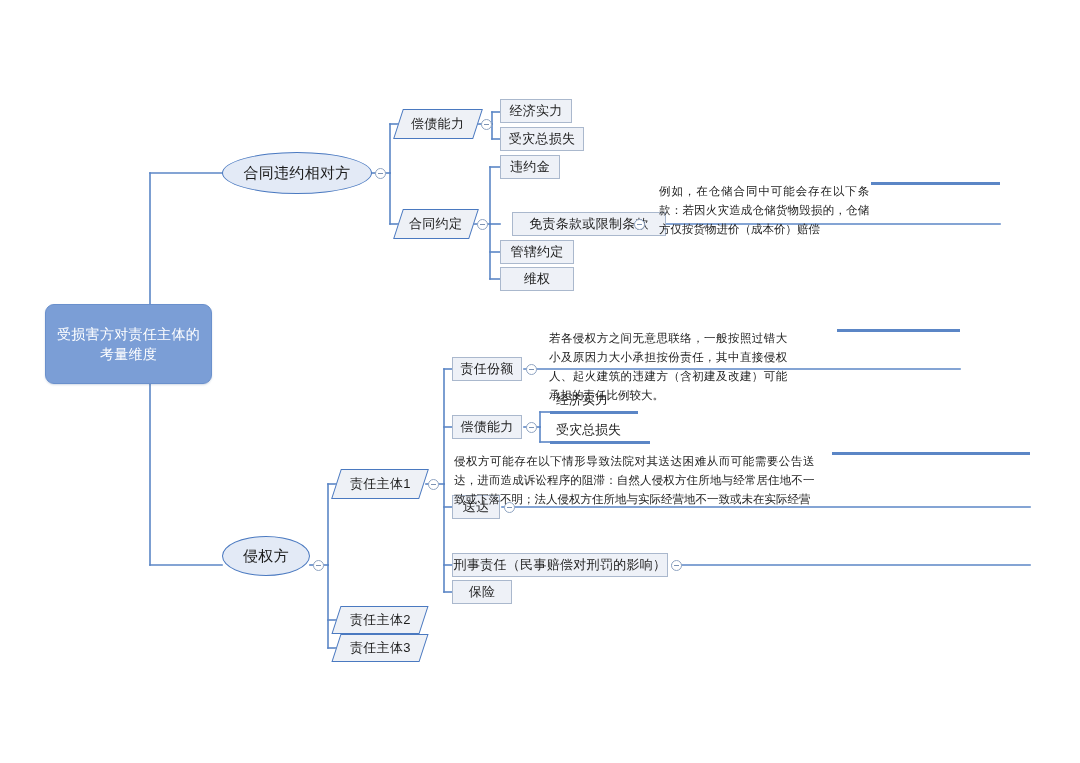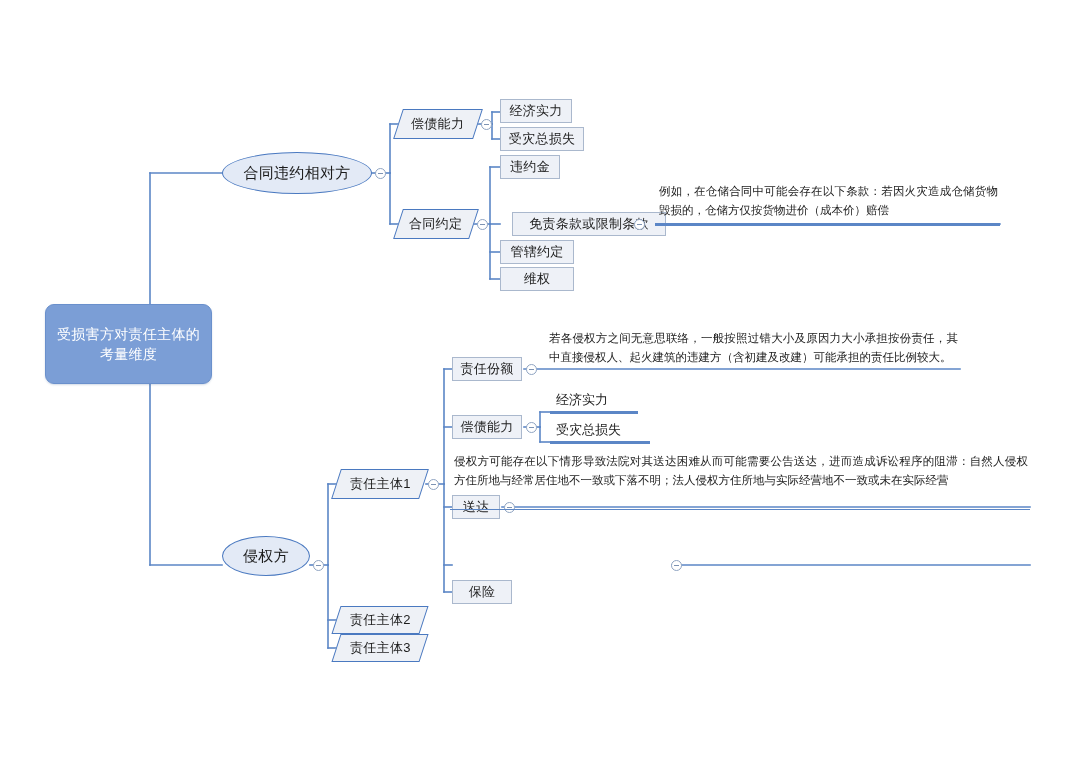--- a/index.html
+++ b/index.html
@@ -94,21 +94,22 @@
     height: 3px;
     background: #5b86c6;
     width: 100%;
   }
 
   
   .anno {
     position: absolute;
     box-sizing: border-box;
     display: flex;
-    flex-direction: column;
+    flex-direction: row;
+    justify-content: flex-end;
   }
   .anno .txt {
     font-size: 11.5px;
     line-height: 1.65;
     color: #1c1c1c;
     padding: 0 2px 3px 4px;
     text-align: justify;
   }
   .anno .rule {
     height: 3px;
@@ -290,20 +291,23 @@
   <div class="node rect" style="left:452px; top:495px; width:48px; height:24px;">
     <span>送达</span>
   </div>
   <div class="toggle" style="left:504px; top:502px;"></div>
 
   <div class="anno" style="left:450px; top:452px; width:580px; height:58px;gap:16px;">
     <div class="txt">侵权方可能存在以下情形导致法院对其送达困难从而可能需要公告送达，进而造成诉讼程序的阻滞：自然人侵权方住所地与经常居住地不一致或下落不明；法人侵权方住所地与实际经营地不一致或未在实际经营</div>
     <div class="rule"></div>
   </div>
 
+  <div class="node rect" style="left:452px; top:553px; width:216px; height:24px;">
+    <span>刑事责任（民事赔偿对刑罚的影响）</span>
+  </div>
   <div class="toggle" style="left:671px; top:560px;"></div>
 
 
   <div class="node rect" style="left:452px; top:580px; width:60px; height:24px;">
     <span>保险</span>
   </div>
 
 </div>
 
 </body></html>

